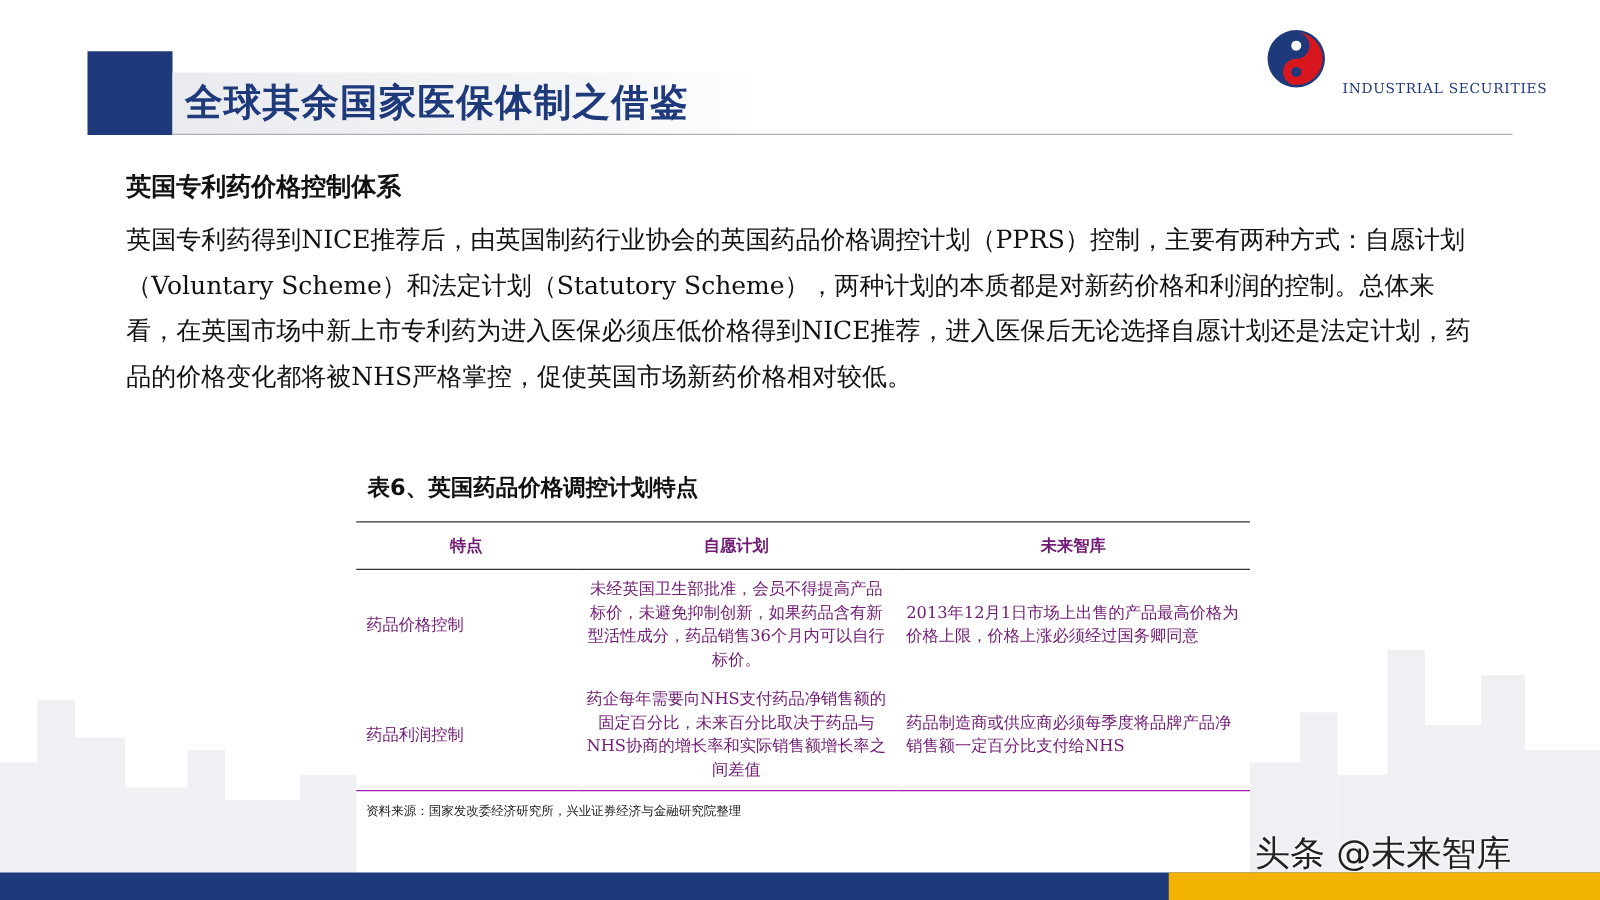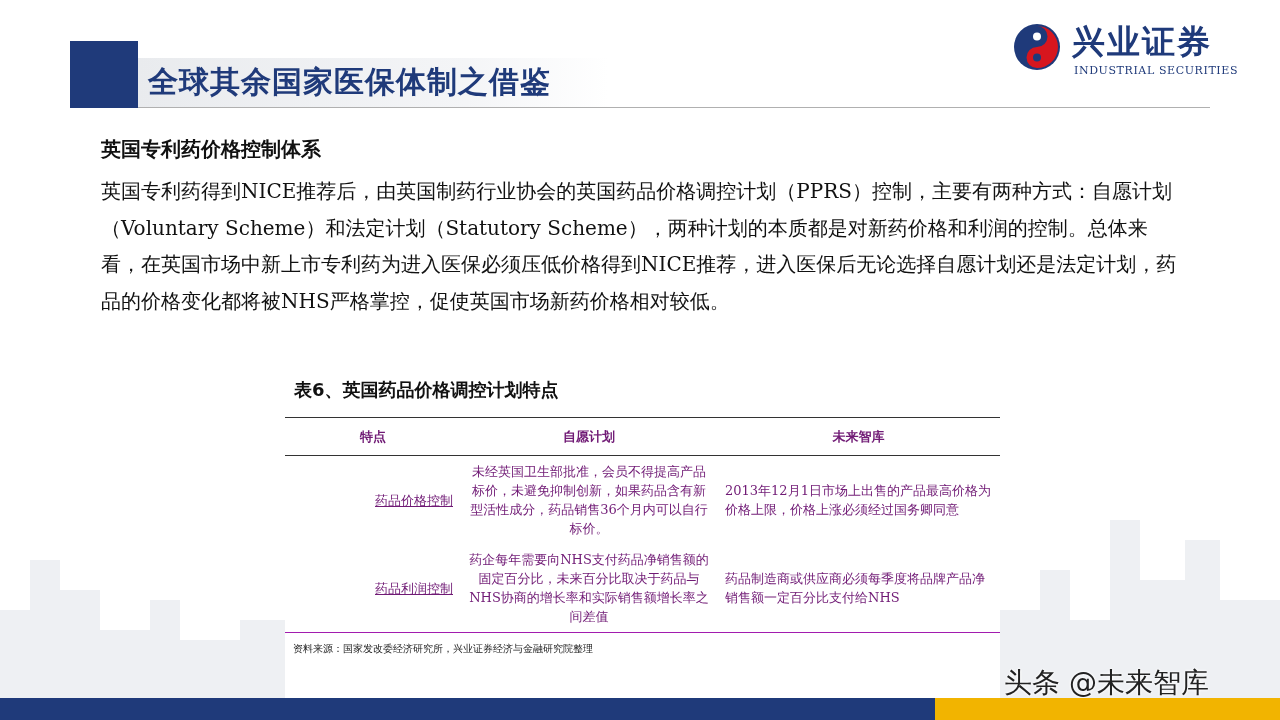--- a/index.html
+++ b/index.html
@@ -44,21 +44,21 @@
   }
   .table {
     position: absolute; left: 285px; top: 417px; width: 715px; border-collapse: collapse;
     font-size: 13px; color: #701a75;
   }
   .table th {
     font-weight: bold; font-family: "DejaVu Sans", "Liberation Sans", sans-serif;
     height: 37px; padding: 0; border-top: 1px solid #333; border-bottom: 1px solid #333; font-size: 13px;
   }
   .table td { vertical-align: middle; padding: 6px 8px; line-height: 19px; }
-  .table td.feature { text-align: right; width: 160px; text-decoration: underline; }
+  .table td.feature { text-align: left; width: 160px; }
   .table td.vol { width: 240px; text-align: center; }
   .table tr.last td { border-bottom: 1px solid #a21caf; }
   .source-note {
     position: absolute; left: 293px; top: 642px; font-size: 10px; color: #222;
     font-family: "DejaVu Sans", "Liberation Sans", sans-serif;
   }
   .watermark {
     position: absolute; left: 1004px; top: 664px; font-size: 28px; color: #222;
     font-family: "DejaVu Sans", "Liberation Sans", sans-serif;
     text-shadow: 0 0 3px #fff, 0 0 3px #fff;
@@ -93,21 +93,20 @@
 <div class="page-title">全球其余国家医保体制之借鉴</div>
 <div class="header-line"></div>
 
 <div class="logo">
   <svg class="logo-mark" viewBox="0 0 50 50">
     <circle cx="25" cy="25" r="23" fill="#1f3a7a"></circle>
     <path d="M25 4 A21 21 0 0 1 25 46 A10.5 10.5 0 0 1 25 25 A10.5 10.5 0 0 0 25 4 Z" fill="#d7161e"></path>
     <circle cx="25" cy="14.5" r="4" fill="#ffffff"></circle>
     <circle cx="25" cy="35.5" r="4" fill="#1f3a7a"></circle>
   </svg>
-  <div class="logo-cn">兴业证券</div>
   <div class="logo-en">INDUSTRIAL SECURITIES</div>
 </div>
 
 <div class="section-heading">英国专利药价格控制体系</div>
 <div class="body-text">英国专利药得到NICE推荐后，由英国制药行业协会的英国药品价格调控计划（PPRS）控制，主要有两种方式：自愿计划（Voluntary Scheme）和法定计划（Statutory Scheme），两种计划的本质都是对新药价格和利润的控制。总体来看，在英国市场中新上市专利药为进入医保必须压低价格得到NICE推荐，进入医保后无论选择自愿计划还是法定计划，药品的价格变化都将被NHS严格掌控，促使英国市场新药价格相对较低。</div>
 
 <div class="table-caption">表6、英国药品价格调控计划特点</div>
 
 <table class="table">
   <thead>

